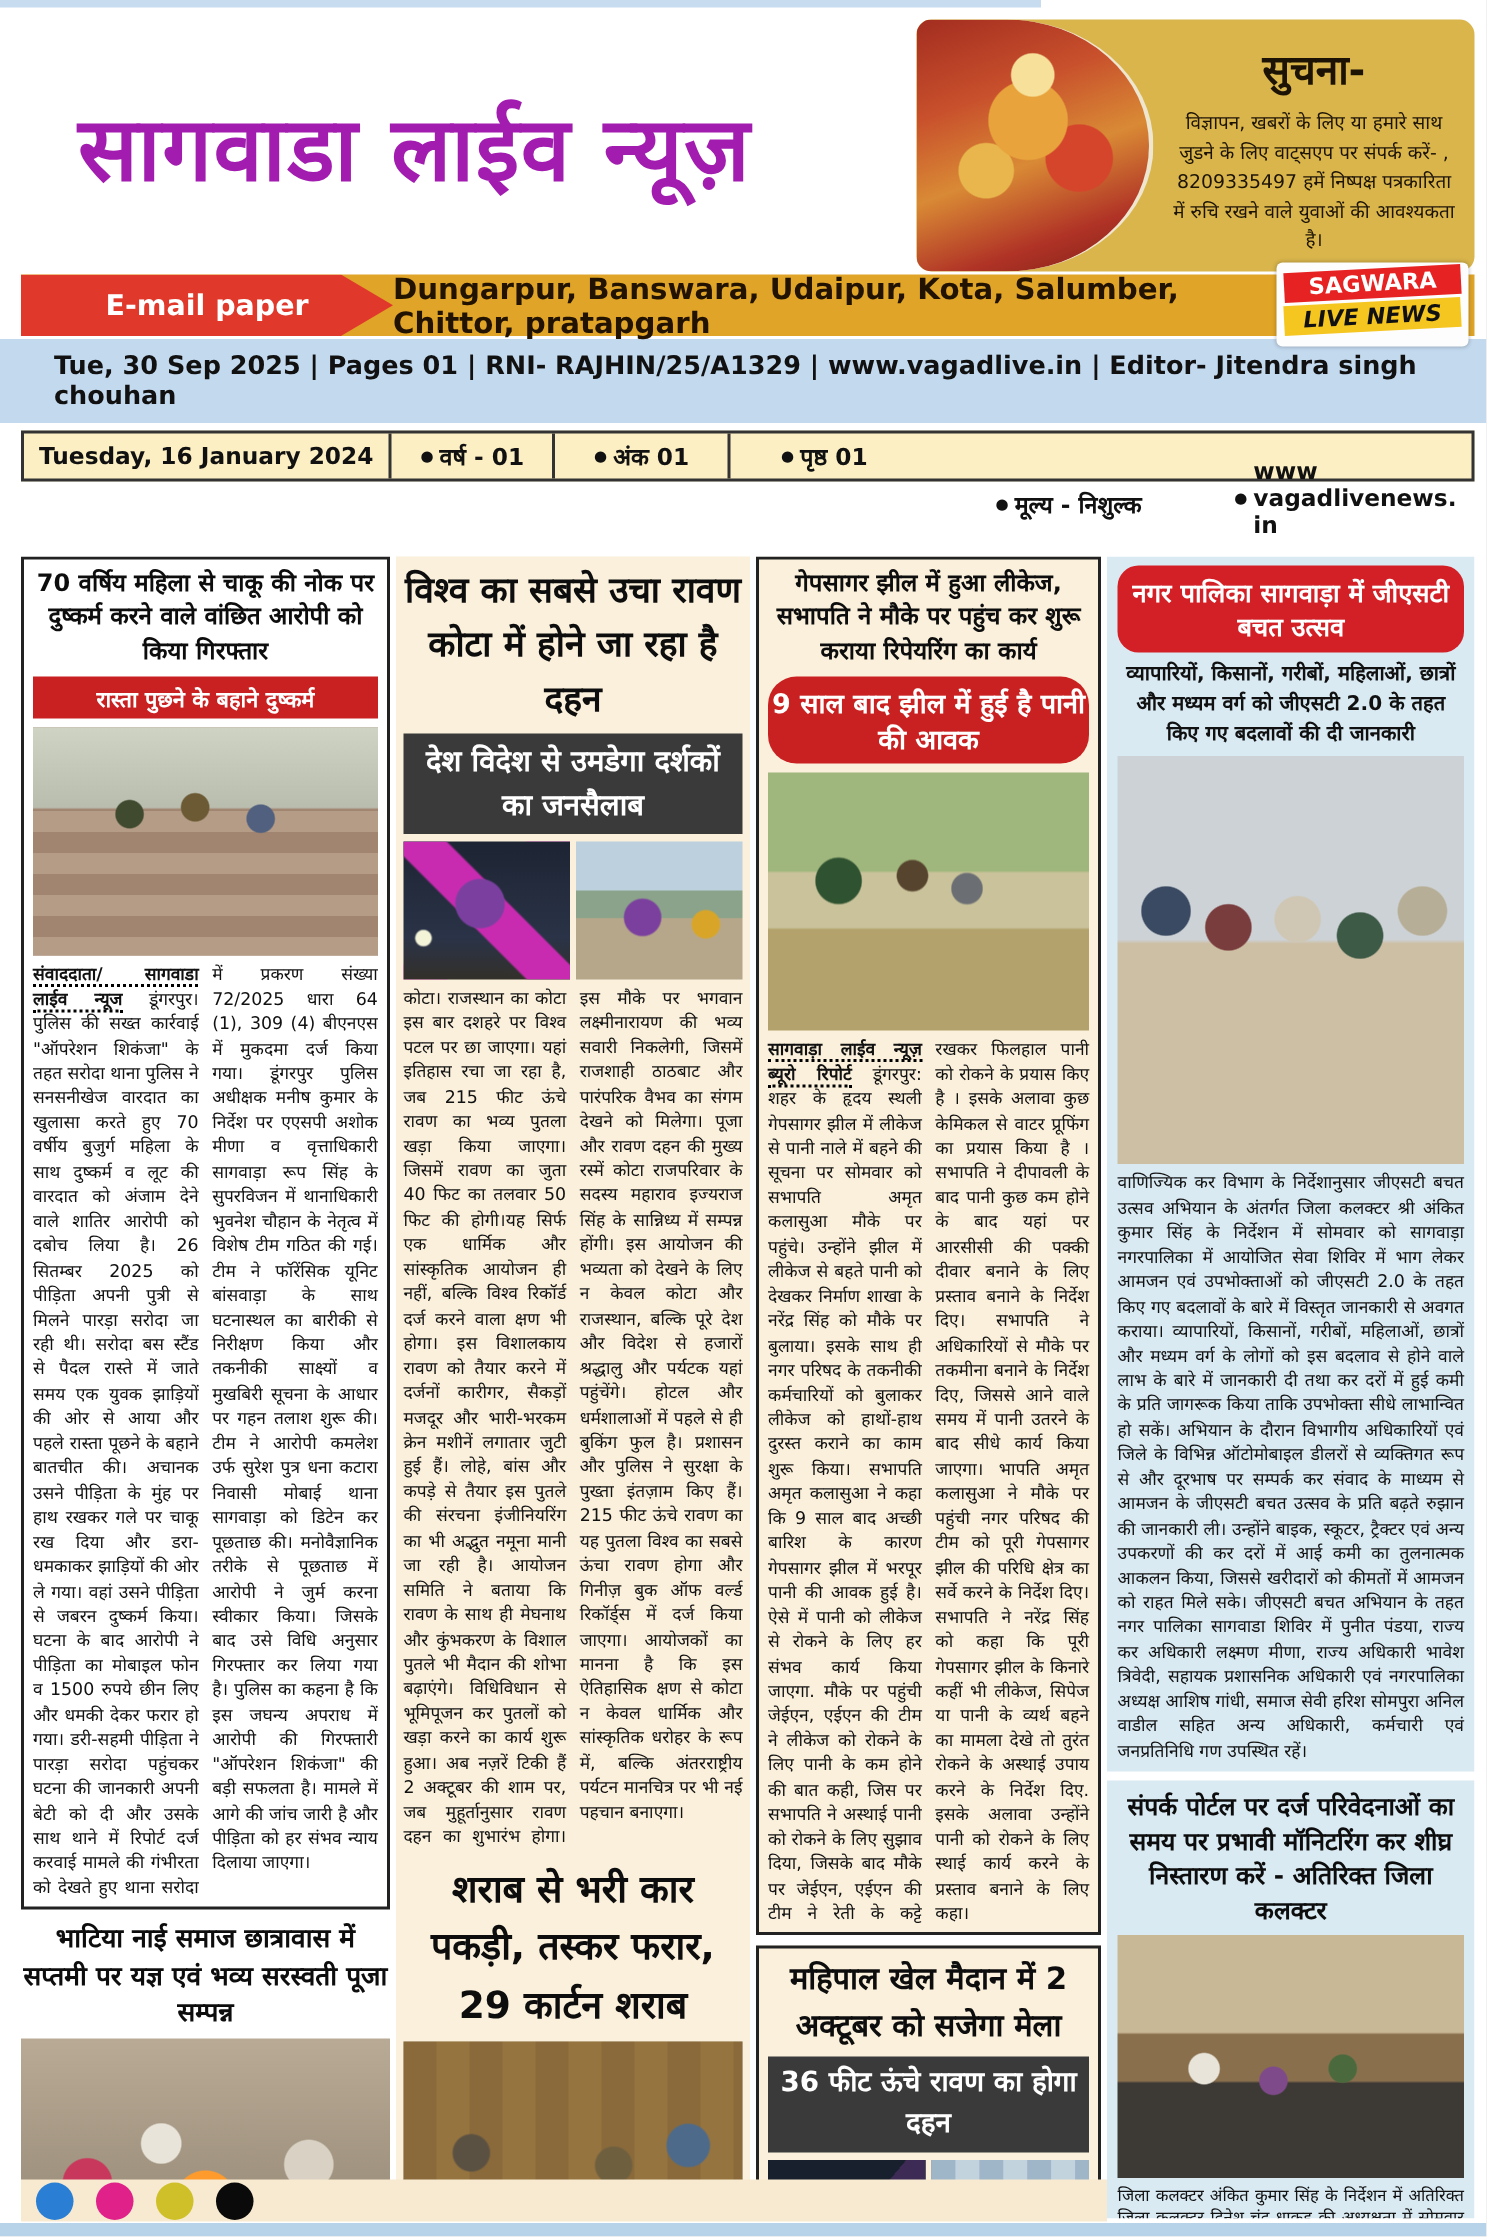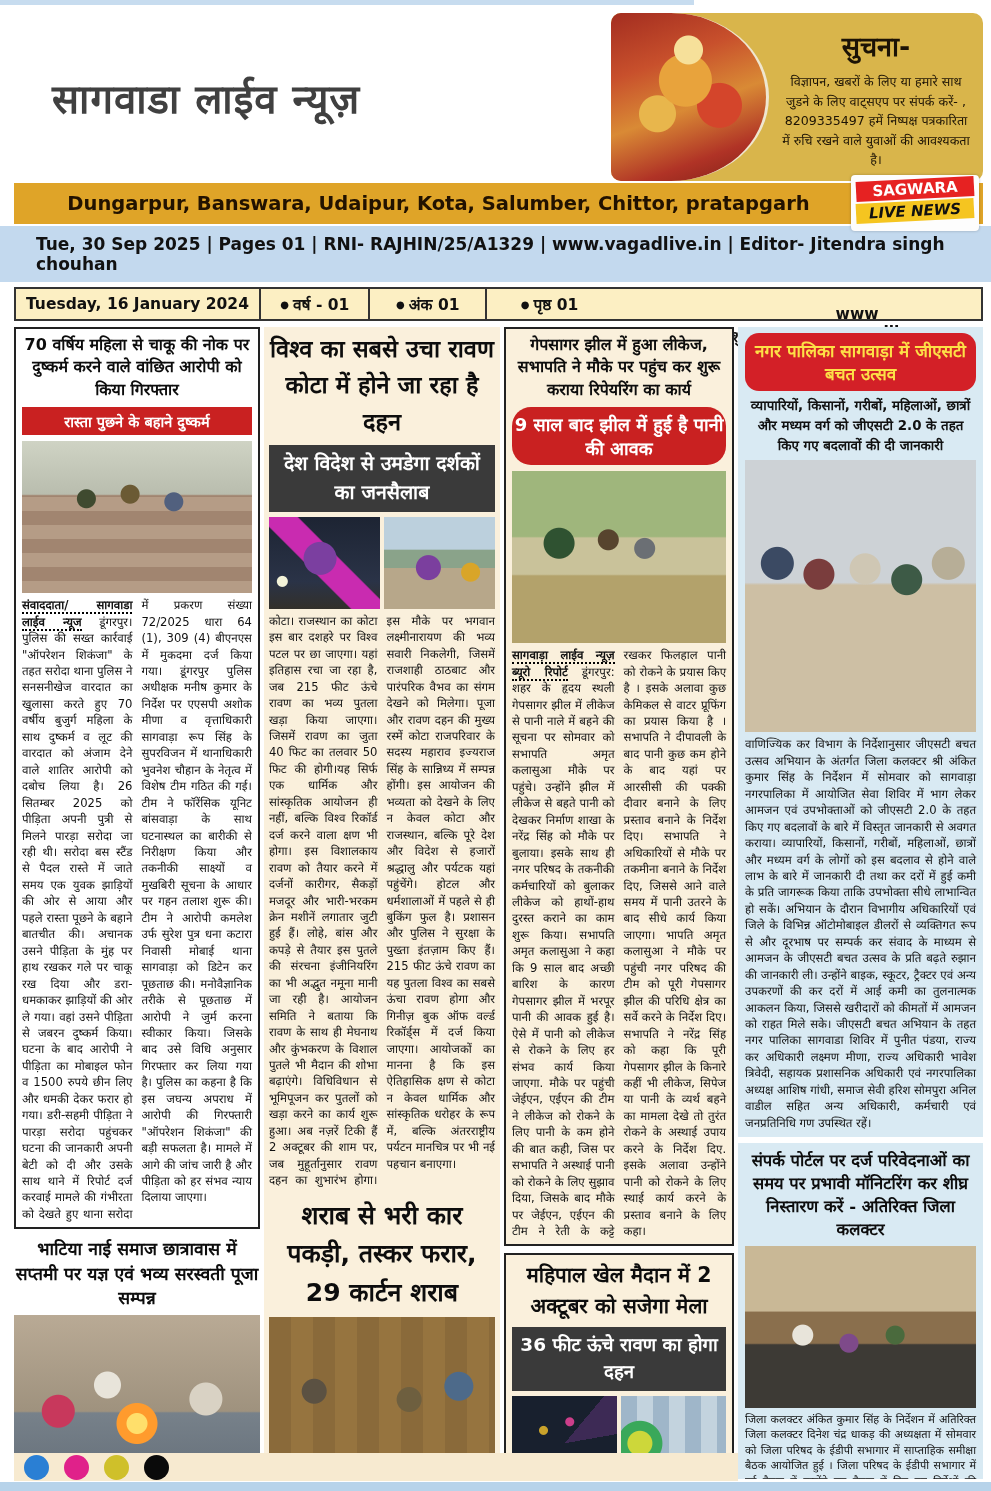--- a/index.html
+++ b/index.html
@@ -3,21 +3,21 @@
 <meta charset="utf-8">
 <style>
   * { margin:0; padding:0; box-sizing:border-box; }
   html,body { background:#e8e8e8; }
   .page { position:relative; width:991px; height:1491px; margin:0 auto; background:#fff;
           font-family:"DejaVu Sans", sans-serif; color:#111; overflow:hidden; }
   .top-rule { height:5px; background:#c7dcef; width:70%; }
 
   
   .masthead { display:flex; align-items:stretch; padding:8px 8px 2px 14px; height:178px; }
-  .np-title { flex:1; font-size:40px; font-weight:bold; letter-spacing:1px; color:#404040;
+  .np-title { flex:1; font-size:59px; font-weight:bold; letter-spacing:1px; color:#a21caf;
               align-self:center; padding-left:38px; white-space:nowrap; }
   .header-right { width:372px; background:#d9b54b; border-radius:10px; display:flex; overflow:hidden; }
   .deity-photo { width:158px; height:100%; border-radius:0 62% 62% 0 / 0 50% 50% 0;
     background:
       radial-gradient(circle at 50% 22%, #f6e09a 0 14px, transparent 15px),
       radial-gradient(circle at 48% 40%, #e8a33c 0 26px, transparent 27px),
       radial-gradient(circle at 30% 60%, #e8b64c 0 18px, transparent 19px),
       radial-gradient(circle at 70% 55%, #d4452b 0 22px, transparent 23px),
       linear-gradient(160deg, #a32d20 0%, #c8502c 30%, #d98a35 55%, #b03326 80%, #7e1f16 100%);
     border-right:3px solid #efe6cf; }
@@ -46,21 +46,21 @@
   .issue-seg { display:flex; align-items:center; padding:0 10px; }
   .issue-date { width:246px; }
   .issue-seg + .issue-seg { border-left:2px solid #333; }
   .issue-seg.b::before { content:"● "; font-size:10px; margin-right:4px; }
   .seg1{width:110px;justify-content:center;} .seg2{width:118px;justify-content:center;}
   .seg3{width:128px;justify-content:center;} .seg4{width:201px;justify-content:center;margin-top:47px;}
   .seg5{flex:1;justify-content:flex-end;margin-top:43px;}
 
   
   .content { display:flex; gap:4px; padding:0 8px 0 14px; height:1152px; overflow:hidden; }
-  .col { overflow:hidden; }
+  .col { overflow:hidden;margin-top:44px; }
   .col1 { width:248px; } .col2 { width:238px; background:#faf0dc; padding:4px 5px; }
   .col3 { width:232px; } .col4 { width:247px; display:flex; flex-direction:column; gap:6px; }
 
   .boxed { border:2px solid #222; padding:5px 6px; background:#fff; }
   .boxed.cream { background:#faf0dc; }
   h2 { font-weight:bold; color:#0d0d0d; }
   .hl-sm { font-size:16px; line-height:1.4; text-align:center; }
   .hl-md { font-size:20.5px; line-height:1.5; text-align:center; }
   .hl-lg { font-size:23.5px; line-height:1.55; text-align:center; }
   .strip-red { background:#c92121; color:#fff; font-weight:bold; text-align:center;
@@ -126,21 +126,21 @@
       radial-gradient(circle at 88% 38%, #b7ae97 0 16px, transparent 17px),
       linear-gradient(180deg, #cdd2d6 0 45%, #cdbfa4 46% 100%); }
   .ph-meeting { height:162px; background:
       radial-gradient(circle at 25% 55%, #e8e4da 0 10px, transparent 11px),
       radial-gradient(circle at 45% 60%, #7e4a8a 0 9px, transparent 10px),
       radial-gradient(circle at 65% 55%, #4a6a3d 0 9px, transparent 10px),
       linear-gradient(180deg, #c9b896 0 40%, #8a6f4d 41% 60%, #3d3a35 61% 100%); }
 
   
   .panel { background:#d9eaf3; padding:6px 7px; }
-  .red-pill { background:#d32027; color:#fde047; font-weight:bold; font-size:17px; text-align:center;
+  .red-pill { background:#d32027; color:#ffffff; font-weight:bold; font-size:17px; text-align:center;
       border-radius:14px; padding:6px 4px; margin-bottom:5px; }
   .sub-bold { font-weight:bold; font-size:13.4px; text-align:center; line-height:1.5; margin-bottom:3px; }
 
   
   .bottom-strip { position:absolute; left:14px; bottom:10px; width:724px; height:28px;
       background:#f7ead0; display:flex; align-items:center; gap:15px; padding-left:10px; }
   .dot { width:25px; height:25px; border-radius:50%; }
   .page-foot { position:absolute; bottom:0; left:0; right:0; height:9px; background:#b7d3ea; }
 </style>
 </head>
@@ -154,20 +154,21 @@
     <div class="header-right">
       <div class="deity-photo"></div>
       <div class="notice">
         <div class="notice-heading">सुचना-</div>
         <div class="notice-body">विज्ञापन, खबरों के लिए या हमारे साथ जुडने के लिए वाट्सएप पर संपर्क करें- , 8209335497 हमें निष्पक्ष पत्रकारिता में रुचि रखने वाले युवाओं की आवश्यकता है।</div>
       </div>
     </div>
   </header>
 
   <div class="banner-row">
+    <div class="email-arrow">E-mail paper</div>
     <div class="cities">Dungarpur, Banswara, Udaipur, Kota, Salumber, Chittor, pratapgarh</div>
     <div class="logo-badge">
       <div class="logo-top">SAGWARA</div>
       <div class="logo-bottom">LIVE NEWS</div>
     </div>
   </div>
 
   <div class="dateline">Tue, 30 Sep 2025 | Pages 01 | RNI- RAJHIN/25/A1329 | www.vagadlive.in | Editor- Jitendra singh chouhan</div>
 
   <div class="issuebar">

